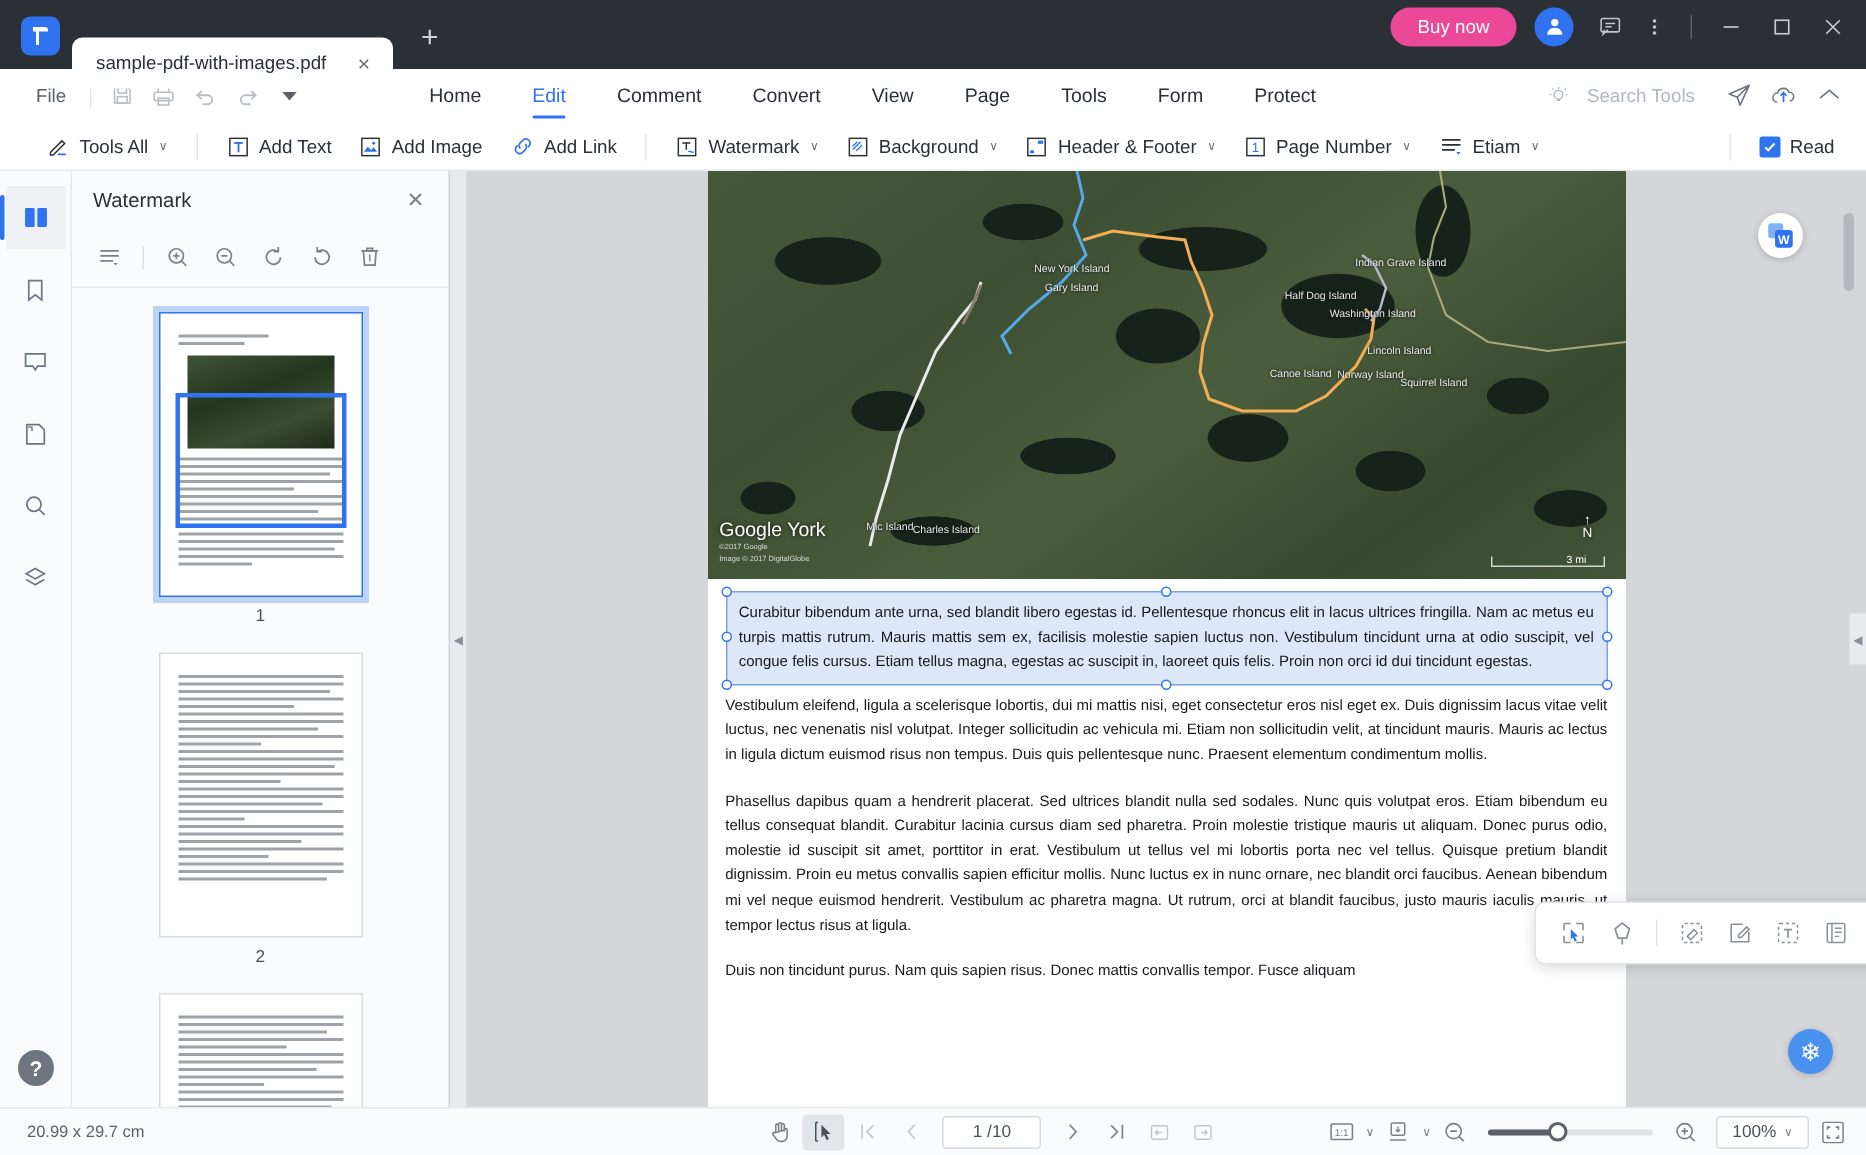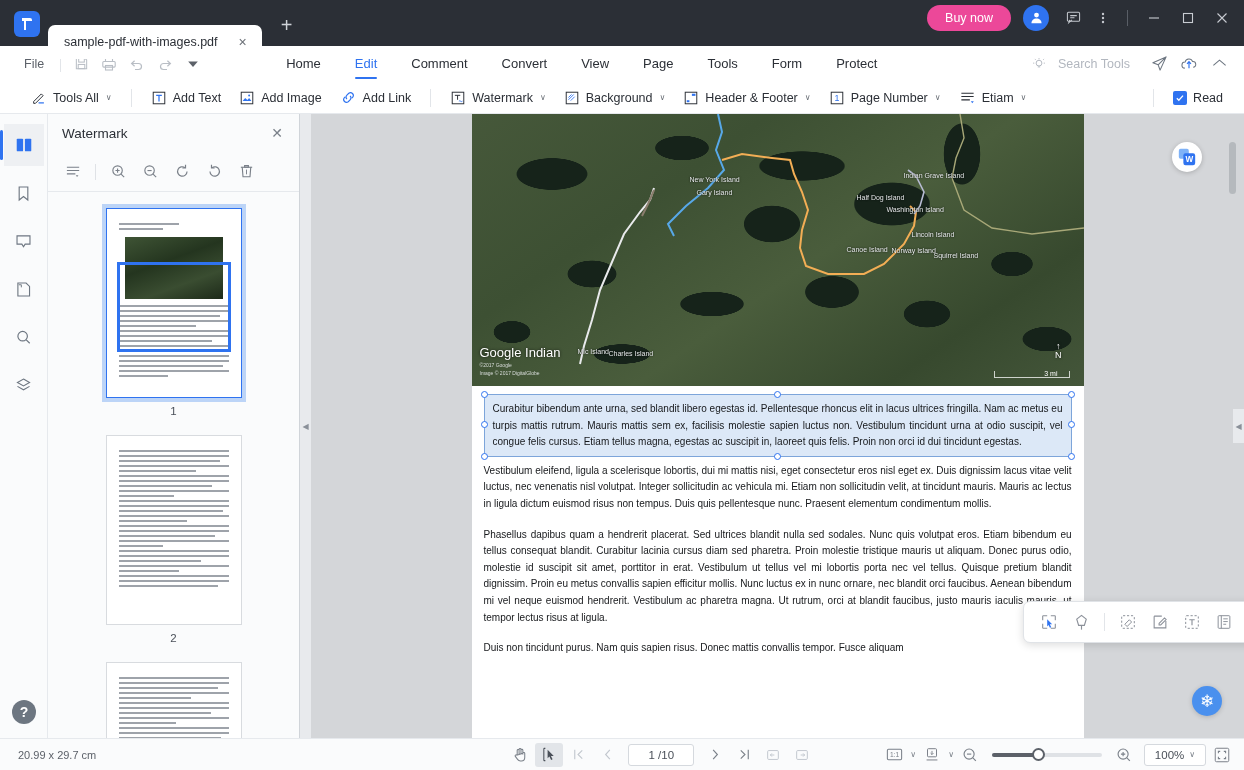--- a/index.html
+++ b/index.html
@@ -752,21 +752,21 @@
           <div class="map-label" style="left:432px;top:58px">Indian Grave Island</div>
           <div class="map-label" style="left:385px;top:80px">Half Dog Island</div>
           <div class="map-label" style="left:415px;top:92px">Washington Island</div>
           <div class="map-label" style="left:440px;top:117px">Lincoln  Island</div>
           <div class="map-label" style="left:375px;top:132px">Canoe Island</div>
           <div class="map-label" style="left:420px;top:133px">Norway Island</div>
           <div class="map-label" style="left:462px;top:138px">Squirrel Island</div>
           <div class="map-label" style="left:106px;top:234px">Mic Island</div>
           <div class="map-label" style="left:137px;top:236px">Charles Island</div>
 
-          <div class="ge-logo"><span>Google</span><span> Indian</span></div>
+          <div class="ge-logo"><span>Google</span><span> York</span></div>
           <div class="ge-credit" style="bottom:18px">©2017 Google</div>
           <div class="ge-credit" style="bottom:10px">Image © 2017 DigitalGlobe</div>
           <div class="compass">↑<br><span>N</span></div>
           <div class="map-scale"></div>
           <div class="map-scale-t">3 mi</div>
         </div>
 
         <div class="doctext">
 
           <div class="selbox">

